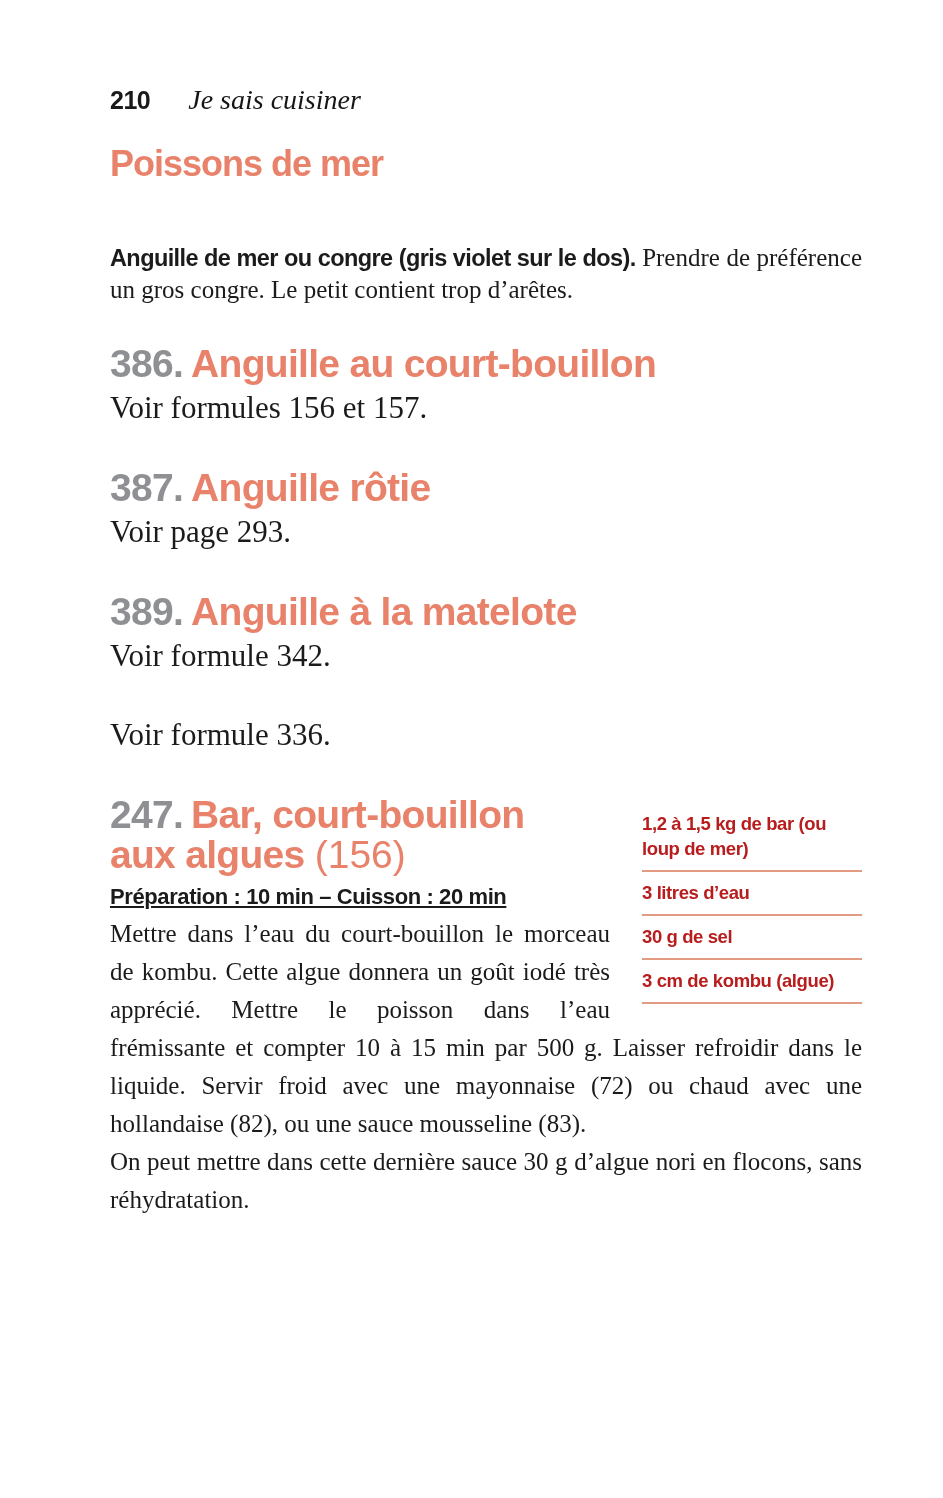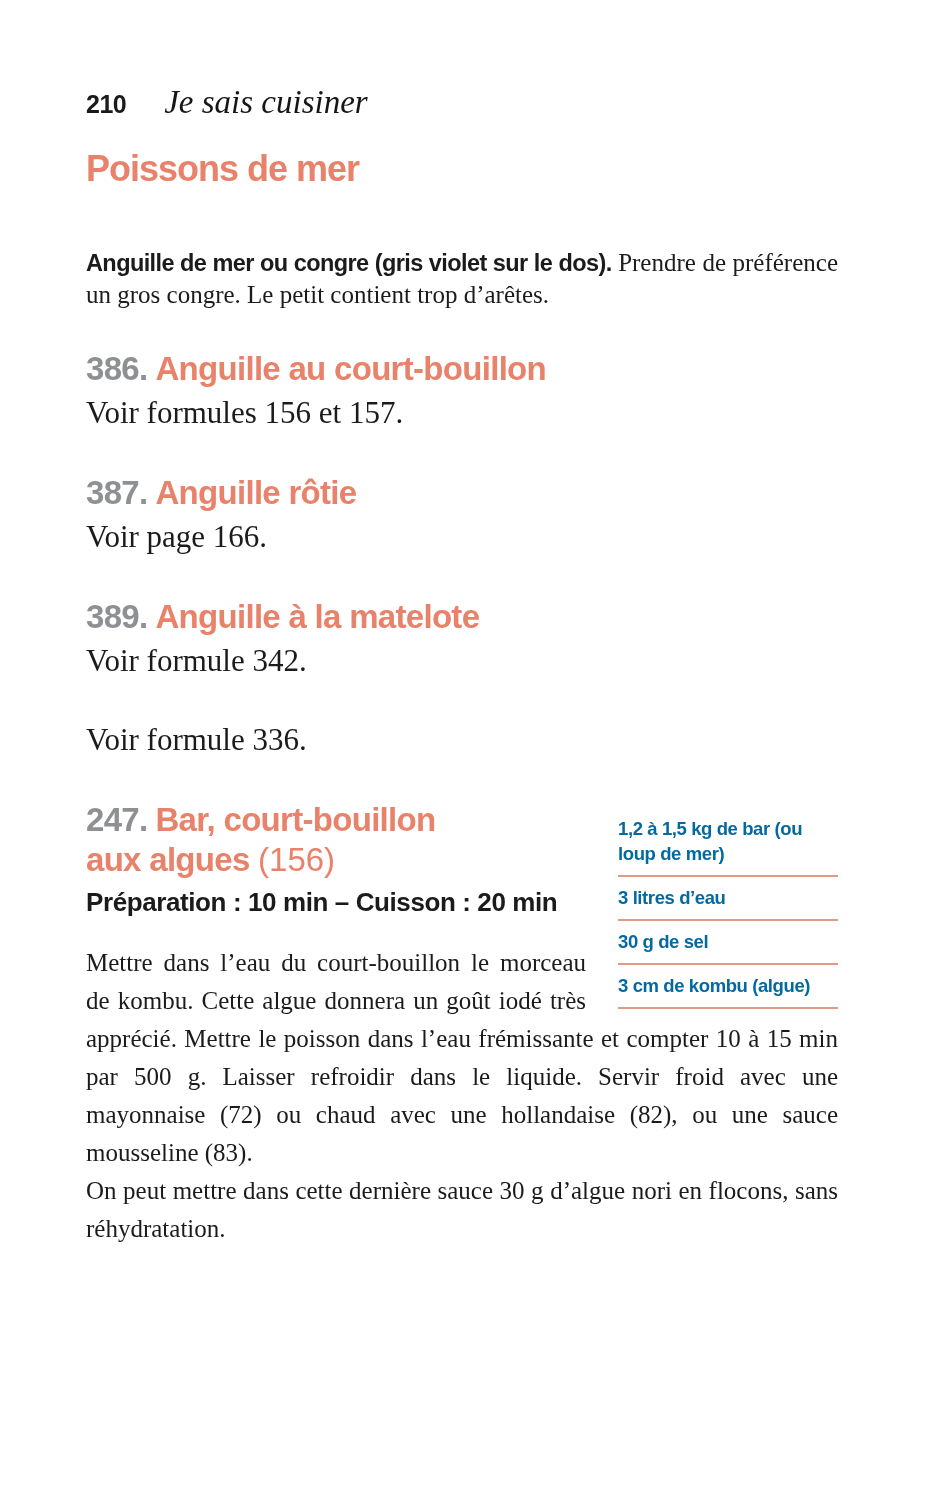--- a/index.html
+++ b/index.html
@@ -14,34 +14,34 @@
   body{
     width:943px;height:1498px;
     font-family:"Liberation Serif", serif;
     color:var(--text);
     overflow:hidden;
   }
   .page{
     position:relative;
     width:943px;height:1060px;
     background:var(--paper);
-    padding:84px 81px 0 86px;
+    padding:84px 81px 0 110px;
   }
   
   .runhead{
     display:flex;align-items:baseline;gap:38px;
     margin-bottom:20px;
   }
   .pagenum{
     font-family:"Liberation Sans", sans-serif;
     font-weight:bold;font-size:25px;letter-spacing:-0.5px;
     color:#1a1a1a;
   }
   .booktitle{
-    font-style:italic;font-size:33px;color:#161616;
+    font-style:italic;font-size:28px;color:#161616;
   }
   
   h1.chapter{
     font-family:"Liberation Sans", sans-serif;
     font-weight:bold;font-size:36px;line-height:56px;
     letter-spacing:-1px;color:var(--accent);
     margin-bottom:50px;
   }
   
   .intro{
@@ -49,44 +49,45 @@
     margin-bottom:38px;max-width:752px;
   }
   .intro .lead{
     font-family:"Liberation Sans", sans-serif;
     font-weight:bold;font-size:23.5px;letter-spacing:-0.6px;
   }
   
   .recipe{margin-bottom:41px;}
   h2.rtitle{
     font-family:"Liberation Sans", sans-serif;
-    font-weight:bold;font-size:33px;line-height:40px;
+    font-weight:bold;font-size:39px;line-height:40px;
     letter-spacing:-0.7px;color:var(--accent);
   }
   h2.rtitle .num{color:var(--num_gray);margin-right:8px;}
   h2.rtitle .ref{font-weight:normal;letter-spacing:0;}
   .note{font-size:31px;line-height:38px;margin-top:5px;}
   
   .recipe-full{max-width:752px;}
   .ingredients{
     float:right;width:220px;
     margin-left:32px;margin-top:8px;
     font-family:"Liberation Sans", sans-serif;
     font-weight:bold;font-size:18.5px;line-height:25px;
-    letter-spacing:-0.4px;color:#0369a1;
+    letter-spacing:-0.4px;color:#b91c1c;
   }
   .ing{
     padding:8px 0 9px;
     border-bottom:2px solid var(--rule);
   }
   .prep{
     font-family:"Liberation Sans", sans-serif;
-    font-weight:bold;font-size:26px;line-height:28px;
+    font-weight:bold;font-size:22px;line-height:28px;
     letter-spacing:-0.4px;
-    margin:8px 0 28px;
+    margin:8px 0 4px;
+    text-decoration:underline;
   }
   .bodytext{
     font-size:25px;line-height:38px;text-align:justify;
   }
 </style>
 </head>
 <body>
 
 <div class="page">
 
@@ -106,21 +107,21 @@
     <h2 class="rtitle">
       <span class="num">386.</span><span>Anguille au court-bouillon</span>
     </h2>
     <p class="note">Voir formules 156 et 157.</p>
   </section>
 
   <section class="recipe">
     <h2 class="rtitle">
       <span class="num">387.</span><span>Anguille rôtie</span>
     </h2>
-    <p class="note">Voir page 166.</p>
+    <p class="note">Voir page 293.</p>
   </section>
 
 
   <section class="recipe">
     <h2 class="rtitle">
       <span class="num">389.</span><span>Anguille à la matelote</span>
     </h2>
     <p class="note">Voir formule 342.</p>
   </section>
 

